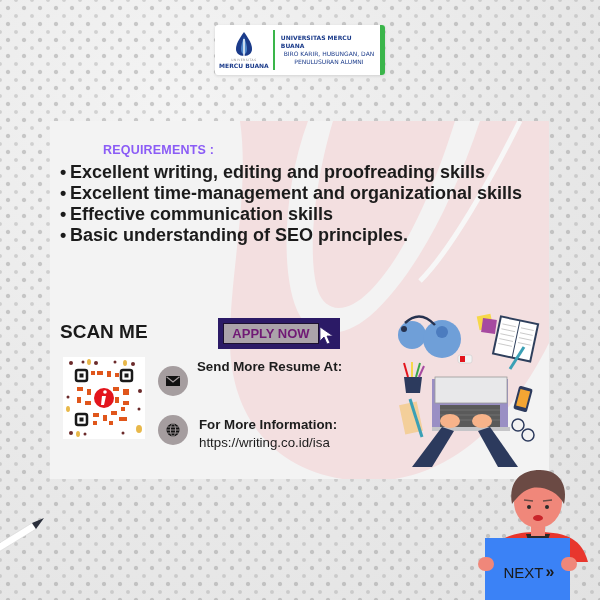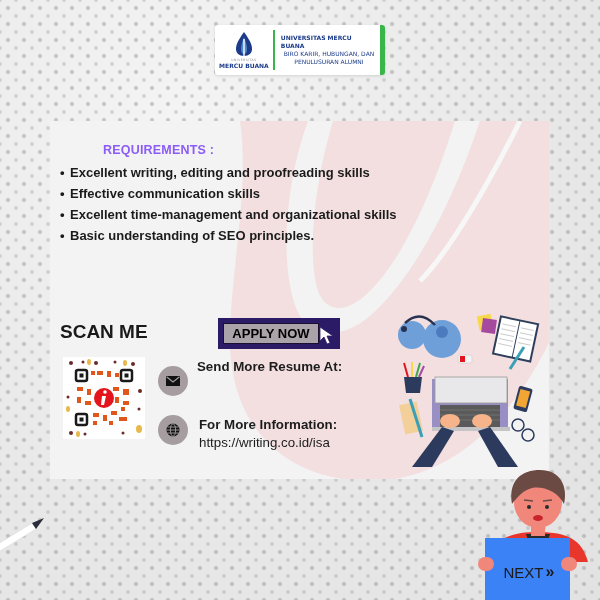--- a/index.html
+++ b/index.html
@@ -43,40 +43,40 @@
   .watermark { position: absolute; left: 0; top: 0; width: 499px; height: 358px; pointer-events: none; }
 
   .req-title {
     position: absolute; left: 11px; top: 22px;
     font-family: "Liberation Sans", sans-serif; font-weight: bold;
     font-size: 12.5px; color: #8b5cf6; letter-spacing: 0.2px; margin-left: 42px;
   }
   .req-list { position: absolute; left: 10px; top: 41px; list-style: none; }
   .req-list li {
     font-family: "Liberation Sans", sans-serif; font-weight: bold;
-    font-size: 13px; color: #1b1b1b; height: 21px; line-height: 21px;
+    font-size: 18px; color: #1b1b1b; height: 21px; line-height: 21px;
     white-space: nowrap;
   }
   .req-list li .bullet { display: inline-block; width: 10px; }
 
   .scan-me {
     position: absolute; left: 10px; top: 200px;
     font-family: "Liberation Sans", sans-serif; font-weight: bold;
     font-size: 19px; color: #1a1a1a;
   }
 
   .apply-btn {
     position: absolute; left: 168px; top: 197px; width: 122px; height: 31px;
     background: #2b1a66; border: none; cursor: pointer;
   }
   .apply-inner {
     position: absolute; left: 5px; top: 5px; width: 96px; height: 21px;
     background: #aba3aa; border: 1px solid #1c1030;
     font-family: "Liberation Sans", sans-serif; font-weight: bold;
-    font-size: 13px; color: #000000; line-height: 19px; text-align: center;
+    font-size: 13px; color: #701a75; line-height: 19px; text-align: center;
   }
   .cursor-icon { position: absolute; left: 101px; top: 8px; }
 
   .qr {
     position: absolute; left: 13px; top: 236px; width: 82px; height: 82px;
     background: #ffffff;
   }
 
   .info-icon {
     position: absolute; width: 30px; height: 30px; border-radius: 50%;
@@ -140,22 +140,22 @@
 <div class="card">
   <svg class="watermark" viewBox="0 0 499 358">
     <path d="M190 0 L499 0 L499 222 C460 300 400 360 320 360 C230 360 180 300 180 220 C180 150 200 70 190 0 Z" fill="#f3dfe0"></path>
     <path d="M258 0 C232 70 230 160 250 195 C262 215 290 220 320 195 C360 160 400 90 430 0 L405 0 C380 80 350 140 320 170 C295 195 275 190 268 170 C258 140 262 70 283 0 Z" fill="#f3f3f3"></path>
     <path d="M470 0 C440 60 400 130 370 160" stroke="#f7f7f7" stroke-width="5" fill="none"></path>
   </svg>
 
   <div class="req-title">REQUIREMENTS :</div>
   <ul class="req-list">
     <li><span class="bullet">•</span><span>Excellent writing, editing and proofreading skills</span></li>
+    <li><span class="bullet">•</span><span>Excellent time-management and organizational skills</span></li>
     <li><span class="bullet">•</span><span>Effective communication skills</span></li>
-    <li><span class="bullet">•</span><span>Excellent time-management and organizational skills</span></li>
     <li><span class="bullet">•</span><span>Basic understanding of SEO principles.</span></li>
   </ul>
 
   <div class="scan-me">SCAN ME</div>
 
   <button class="apply-btn">
     <span class="apply-inner">APPLY NOW</span>
     <svg class="cursor-icon" width="16" height="20" viewBox="0 0 16 20">
       <path d="M1 1 L1 15 L5 11 L8 18 L11 17 L8 10 L14 10 Z" fill="#ffffff" stroke="#2b1a66" stroke-width="0.8"></path>
     </svg>

